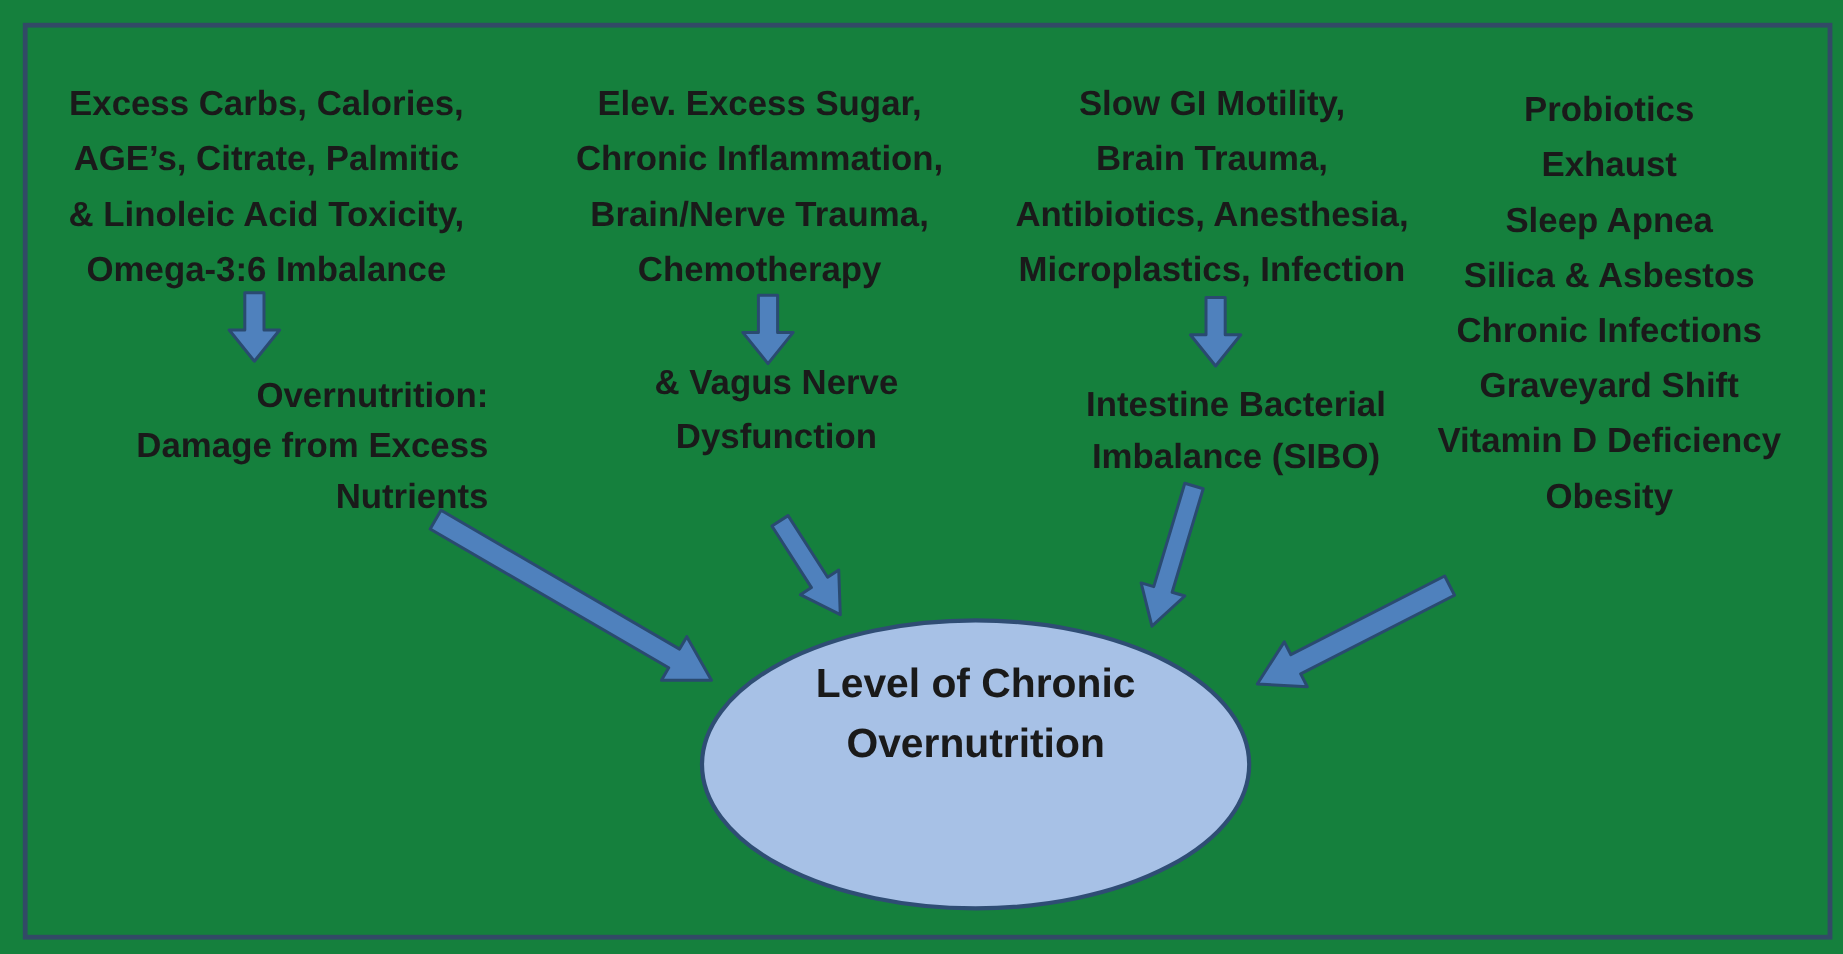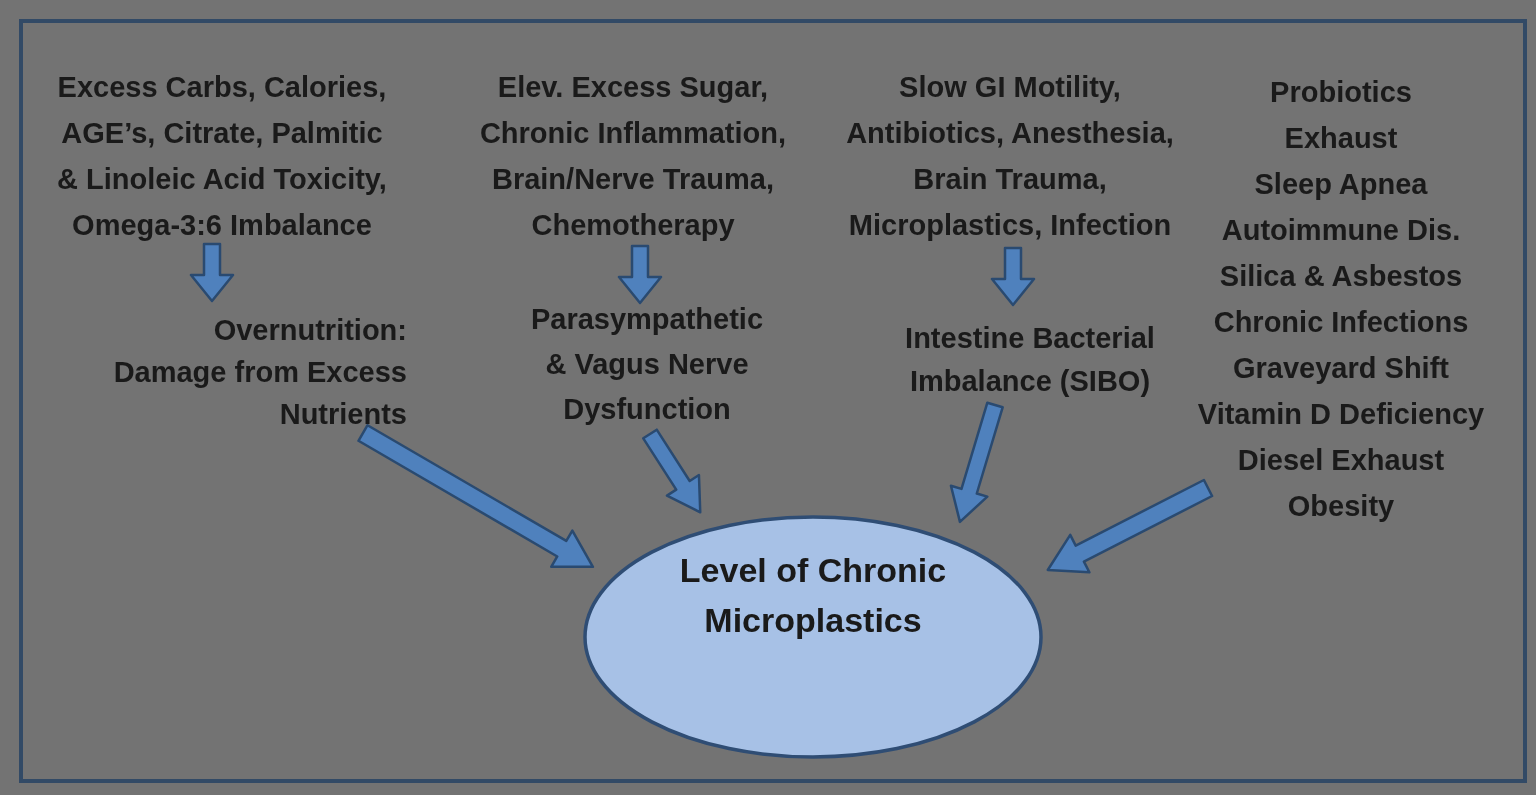--- a/index.html
+++ b/index.html
@@ -15,21 +15,21 @@
     padding: 0;
     background: #ffffff;
   }
   .canvas {
     position: relative;
     width: 1536px;
     height: 795px;
     overflow: hidden;
     font-family: "Liberation Sans", "DejaVu Sans", sans-serif;
     color: var(--text);
-    background: #737373;
+    background: #15803d;
   }
   .frame {
     position: absolute;
     left: 19px;
     top: 19px;
     width: 1500px;
     height: 756px;
     border: 4px solid var(--frame-border);
     z-index: 1;
   }
@@ -123,48 +123,45 @@
   </div>
 
   <div class="tb lh46" style="left:453px; top:64px; width:360px;">
     <div>Elev. Excess Sugar,</div>
     <div>Chronic Inflammation,</div>
     <div>Brain/Nerve Trauma,</div>
     <div>Chemotherapy</div>
   </div>
 
   <div class="tb lh45" style="left:467px; top:297px; width:360px;">
-    <div>Parasympathetic</div>
     <div>&amp; Vagus Nerve</div>
     <div>Dysfunction</div>
   </div>
 
   <div class="tb lh46" style="left:830px; top:64px; width:360px;">
     <div>Slow GI Motility,</div>
+    <div>Brain Trauma,</div>
     <div>Antibiotics, Anesthesia,</div>
-    <div>Brain Trauma,</div>
     <div>Microplastics, Infection</div>
   </div>
 
   <div class="tb lh43" style="left:850px; top:317px; width:360px;">
     <div>Intestine Bacterial</div>
     <div>Imbalance (SIBO)</div>
   </div>
 
   <div class="tb lh46" style="left:1186px; top:69px; width:310px;">
     <div>Probiotics</div>
     <div>Exhaust</div>
     <div>Sleep Apnea</div>
-    <div>Autoimmune Dis.</div>
     <div>Silica &amp; Asbestos</div>
     <div>Chronic Infections</div>
     <div>Graveyard Shift</div>
     <div>Vitamin D Deficiency</div>
-    <div>Diesel Exhaust</div>
     <div>Obesity</div>
   </div>
 
   <div class="ellipse-text">
     <div>Level of Chronic</div>
-    <div>Microplastics</div>
+    <div>Overnutrition</div>
   </div>
 
 </div>
 
 </body></html>

